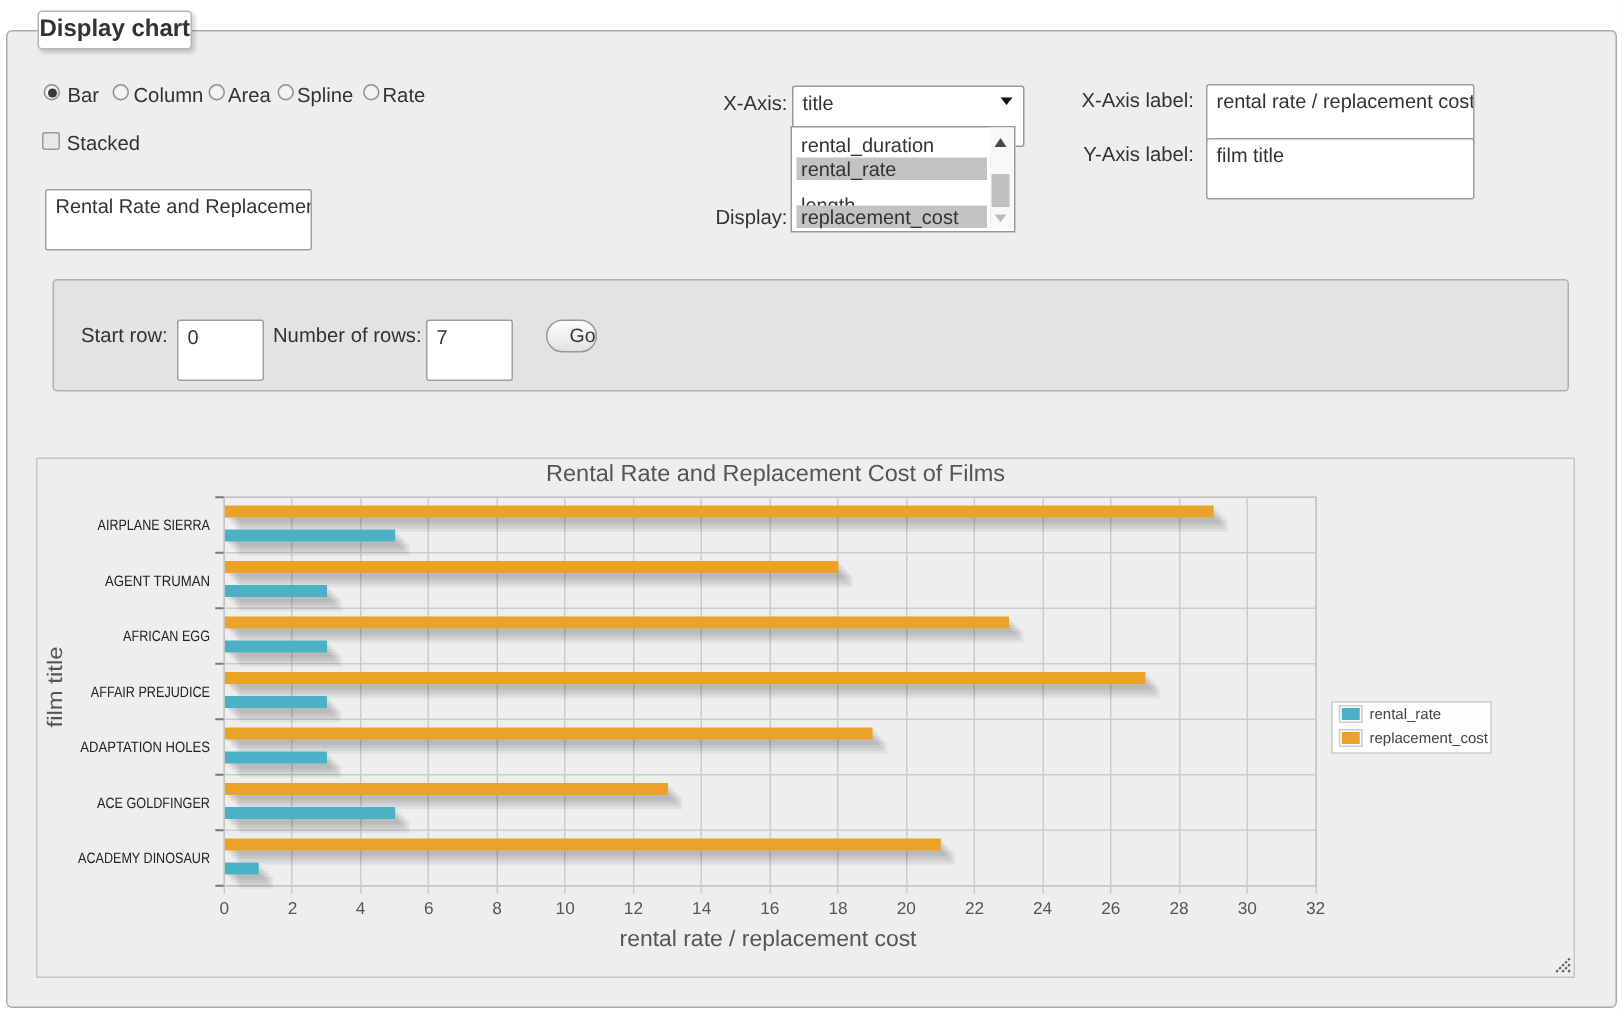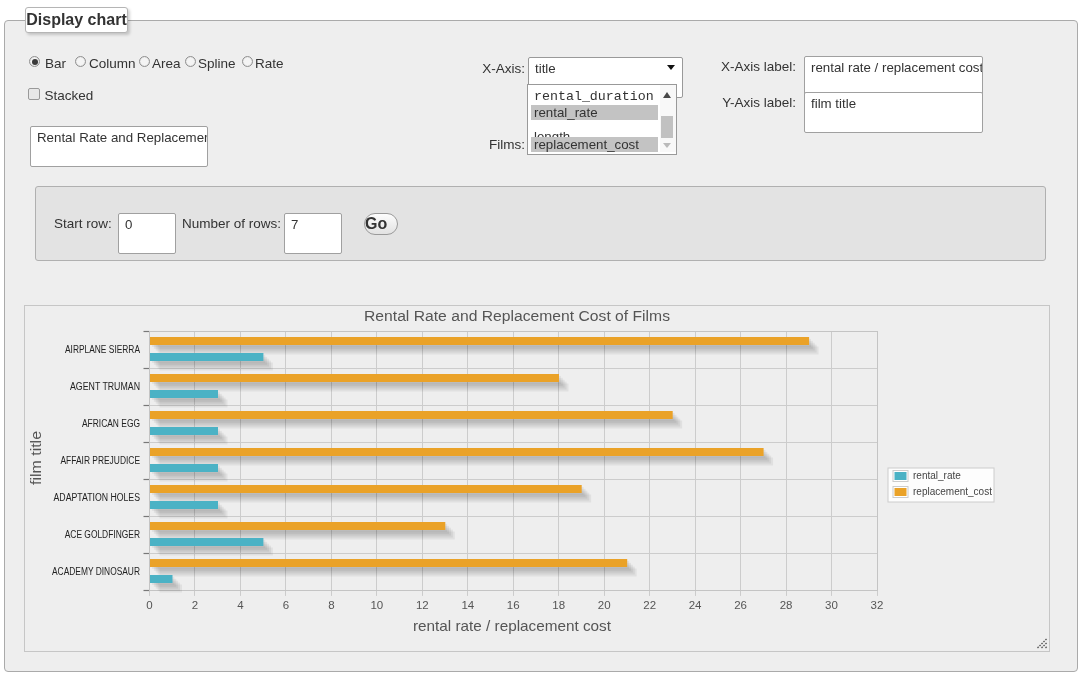--- a/index.html
+++ b/index.html
@@ -38,43 +38,43 @@
 <div class="cb" style="left:28px;top:88px;"></div>
 <div class="lbl" style="left:44.5px;top:88px;">Stacked</div>
 
 <div class="inp" style="left:30px;top:126px;width:170px;height:19px;">Rental Rate and Replacement Cost of Films</div>
 
 <div class="lbl" style="right:556px;top:61px;">X-Axis:</div>
 <div class="inp" style="left:528px;top:57px;width:147px;height:19px;border-color:#999;">title</div>
 <div style="position:absolute;left:667px;top:65px;width:0;height:0;border-left:4px solid transparent;border-right:4px solid transparent;border-top:5.5px solid #111;"></div>
 
 <div style="position:absolute;left:527px;top:84px;width:148px;height:69px;background:#ffffff;border:1px solid #999999;"></div>
-<div class="opt" style="left:534px;top:89px;font-family:Liberation Mono, monospace;">rental_duration</div>
+<div class="opt" style="left:534px;top:89px;">rental_duration</div>
 <div class="opt sel" style="left:531px;top:105px;padding-left:3px;">rental_rate</div>
 <div class="opt" style="left:534px;top:129px;">length</div>
 <div class="opt sel" style="left:531px;top:137px;padding-left:3px;">replacement_cost</div>
 
 <div style="position:absolute;left:659.5px;top:85px;width:16px;height:67px;background:#f8f8f8;"></div>
 <div style="position:absolute;left:663px;top:92px;width:0;height:0;border-left:4.5px solid transparent;border-right:4.5px solid transparent;border-bottom:6px solid #484848;"></div>
 <div style="position:absolute;left:661px;top:116px;width:12px;height:22px;background:#c1c1c1;"></div>
 <div style="position:absolute;left:663px;top:143px;width:0;height:0;border-left:4px solid transparent;border-right:4px solid transparent;border-top:5px solid #bababa;"></div>
-<div class="lbl" style="right:556px;top:137px;">Films:</div>
+<div class="lbl" style="right:556px;top:137px;">Display:</div>
 
 <div class="lbl" style="right:285px;top:59px;">X-Axis label:</div>
 <div class="inp" style="left:804px;top:56px;width:171px;height:19px;">rental rate / replacement cost</div>
 <div class="lbl" style="right:285px;top:95px;">Y-Axis label:</div>
 <div class="inp" style="left:804px;top:92px;width:171px;height:19px;">film title</div>
 
 <div style="position:absolute;left:35px;top:186px;width:1009px;height:73px;background:#e3e3e3;border:1px solid #b0b0b0;border-radius:3px;"></div>
 <div class="lbl" style="left:54px;top:216px;">Start row:</div>
 <div class="inp" style="left:118px;top:213px;width:50px;height:19px;">0</div>
 <div class="lbl" style="left:182px;top:216px;">Number of rows:</div>
 <div class="inp" style="left:284px;top:213px;width:50px;height:19px;">7</div>
 <div style="position:absolute;left:364px;top:213px;width:32px;height:20px;border:1px solid #9a9a9a;border-radius:11px;
-     background:linear-gradient(#fdfdfd,#e2e2e2);font-size:16px;font-weight:bold;color:#333;text-align:left;line-height:20px;">Go</div>
+     background:linear-gradient(#fdfdfd,#e2e2e2);font-size:13px;font-weight:normal;color:#333;text-align:right;line-height:20px;">Go</div>
 
 <div style="position:absolute;left:24px;top:305px;width:1024px;height:345px;border:1px solid #c6c6c6;"></div>
 <div style="position:absolute;left:25px;top:306px;width:1023px;height:344px;">
 <svg width="1023" height="344" viewBox="0 0 1023 344" style="position:absolute;left:0;top:0;font-family:'Liberation Sans',sans-serif;">
 <text x="492" y="14.8" font-size="15.5" fill="#555555" text-anchor="middle" textLength="306" lengthAdjust="spacingAndGlyphs">Rental Rate and Replacement Cost of Films</text>
 <line x1="124.5" y1="25.4" x2="124.5" y2="289.9" stroke="#cccccc" stroke-width="1"></line>
 <line x1="169.5" y1="25.4" x2="169.5" y2="289.9" stroke="#cccccc" stroke-width="1"></line>
 <line x1="215.5" y1="25.4" x2="215.5" y2="289.9" stroke="#cccccc" stroke-width="1"></line>
 <line x1="260.5" y1="25.4" x2="260.5" y2="289.9" stroke="#cccccc" stroke-width="1"></line>
 <line x1="306.5" y1="25.4" x2="306.5" y2="289.9" stroke="#cccccc" stroke-width="1"></line>

